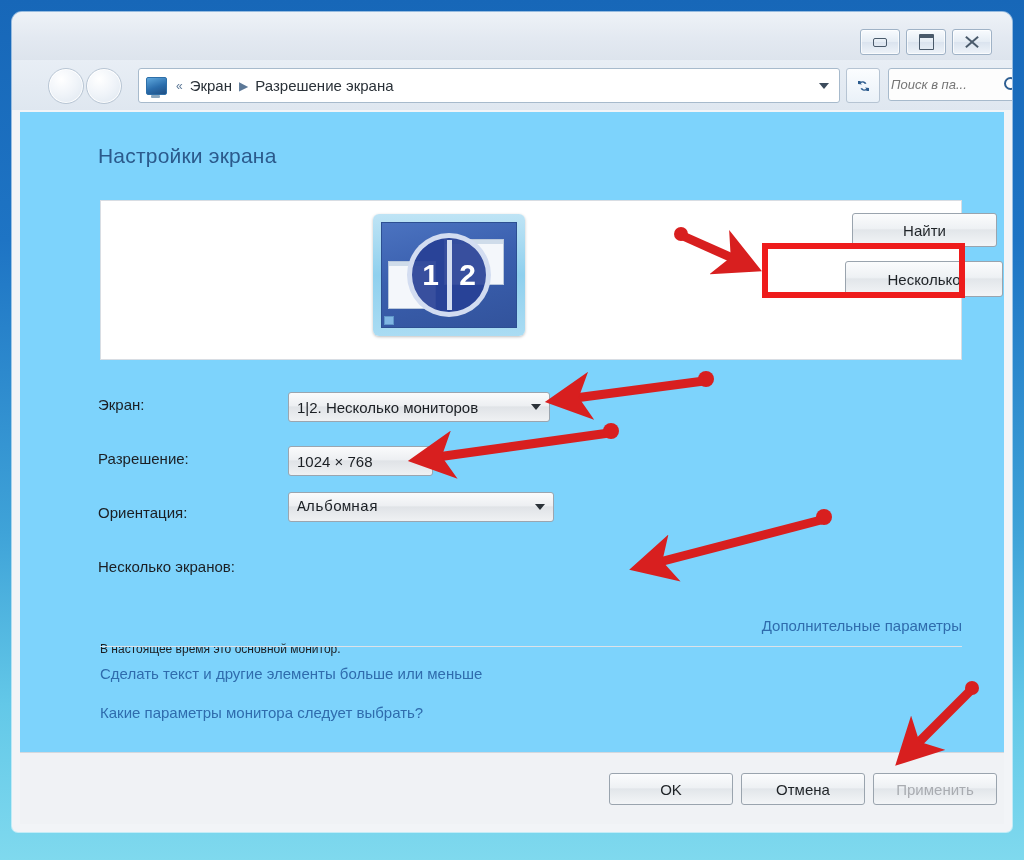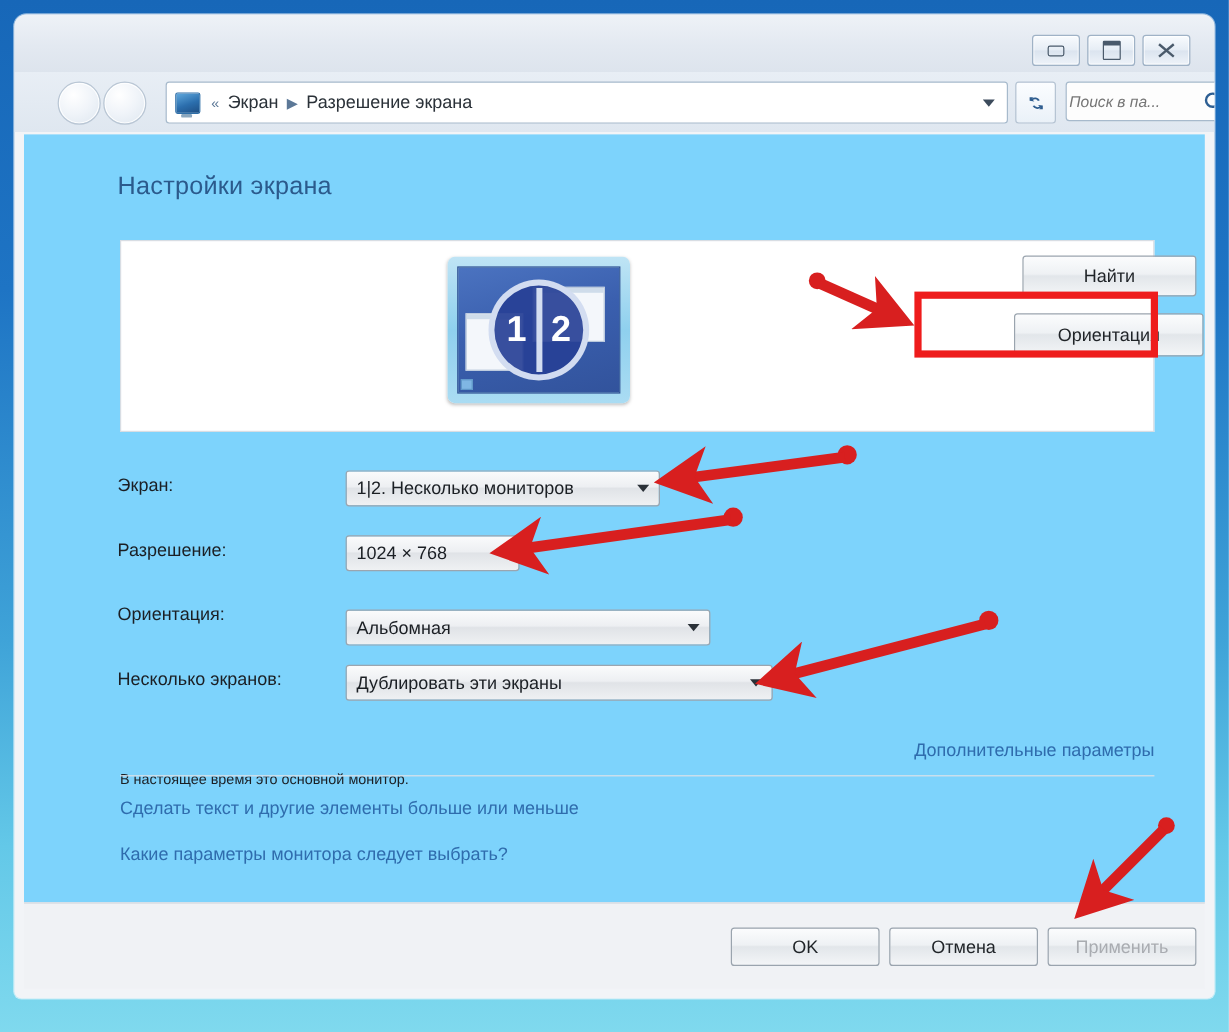--- a/index.html
+++ b/index.html
@@ -397,21 +397,21 @@
   }
   .combo .caret {
     margin-left: auto;
     width: 0; height: 0;
     border-left: 5px solid transparent;
     border-right: 5px solid transparent;
     border-top: 6px solid #2b3138;
   }
   .combo.w-display  { top: 8px;  width: 262px; }
   .combo.w-res      { top: 8px;  width: 145px; }
-  .combo.w-orient   { top: 16px;  width: 304px; }
+  .combo.w-orient   { top: 0;  width: 266px; font-family: Liberation Mono, monospace; }
   .combo.w-multi    { top: 8px;  width: 356px; }
 
   .note {
     position: absolute;
     left: 80px;
     top: 530px;
     font-size: 12px;
     color: #1b1f24;
   }
   .link {
@@ -525,21 +525,21 @@
           <div class="mini-win mini-b"></div>
           <div class="mini-tray"></div>
           <div class="badge">
             <span>1</span>
             <span>2</span>
           </div>
         </div>
       </div>
 
       <div class="btn btn-find">Найти</div>
-      <div class="btn btn-identify">Ориентация</div>
+      <div class="btn btn-identify">Несколько</div>
     </div>
 
     <div class="form">
 
       <div class="row">
         <span class="row-label">Экран:</span>
         <div class="combo w-display">
           <span class="val">1|2. Несколько мониторов</span>
           <span class="caret"></span>
         </div>
@@ -556,24 +556,20 @@
       <div class="row">
         <span class="row-label">Ориентация:</span>
         <div class="combo w-orient">
           <span class="val">Альбомная</span>
           <span class="caret"></span>
         </div>
       </div>
 
       <div class="row">
         <span class="row-label">Несколько экранов:</span>
-        <div class="combo w-multi">
-          <span class="val">Дублировать эти экраны</span>
-          <span class="caret"></span>
-        </div>
       </div>
 
     </div>
 
     <div class="note">В настоящее время это основной монитор.</div>
     <a class="link link-adv">Дополнительные параметры</a>
     <div class="divider"></div>
     <a class="link link-1">Сделать текст и другие элементы больше или меньше</a>
     <a class="link link-2">Какие параметры монитора следует выбрать?</a>
   </div>

